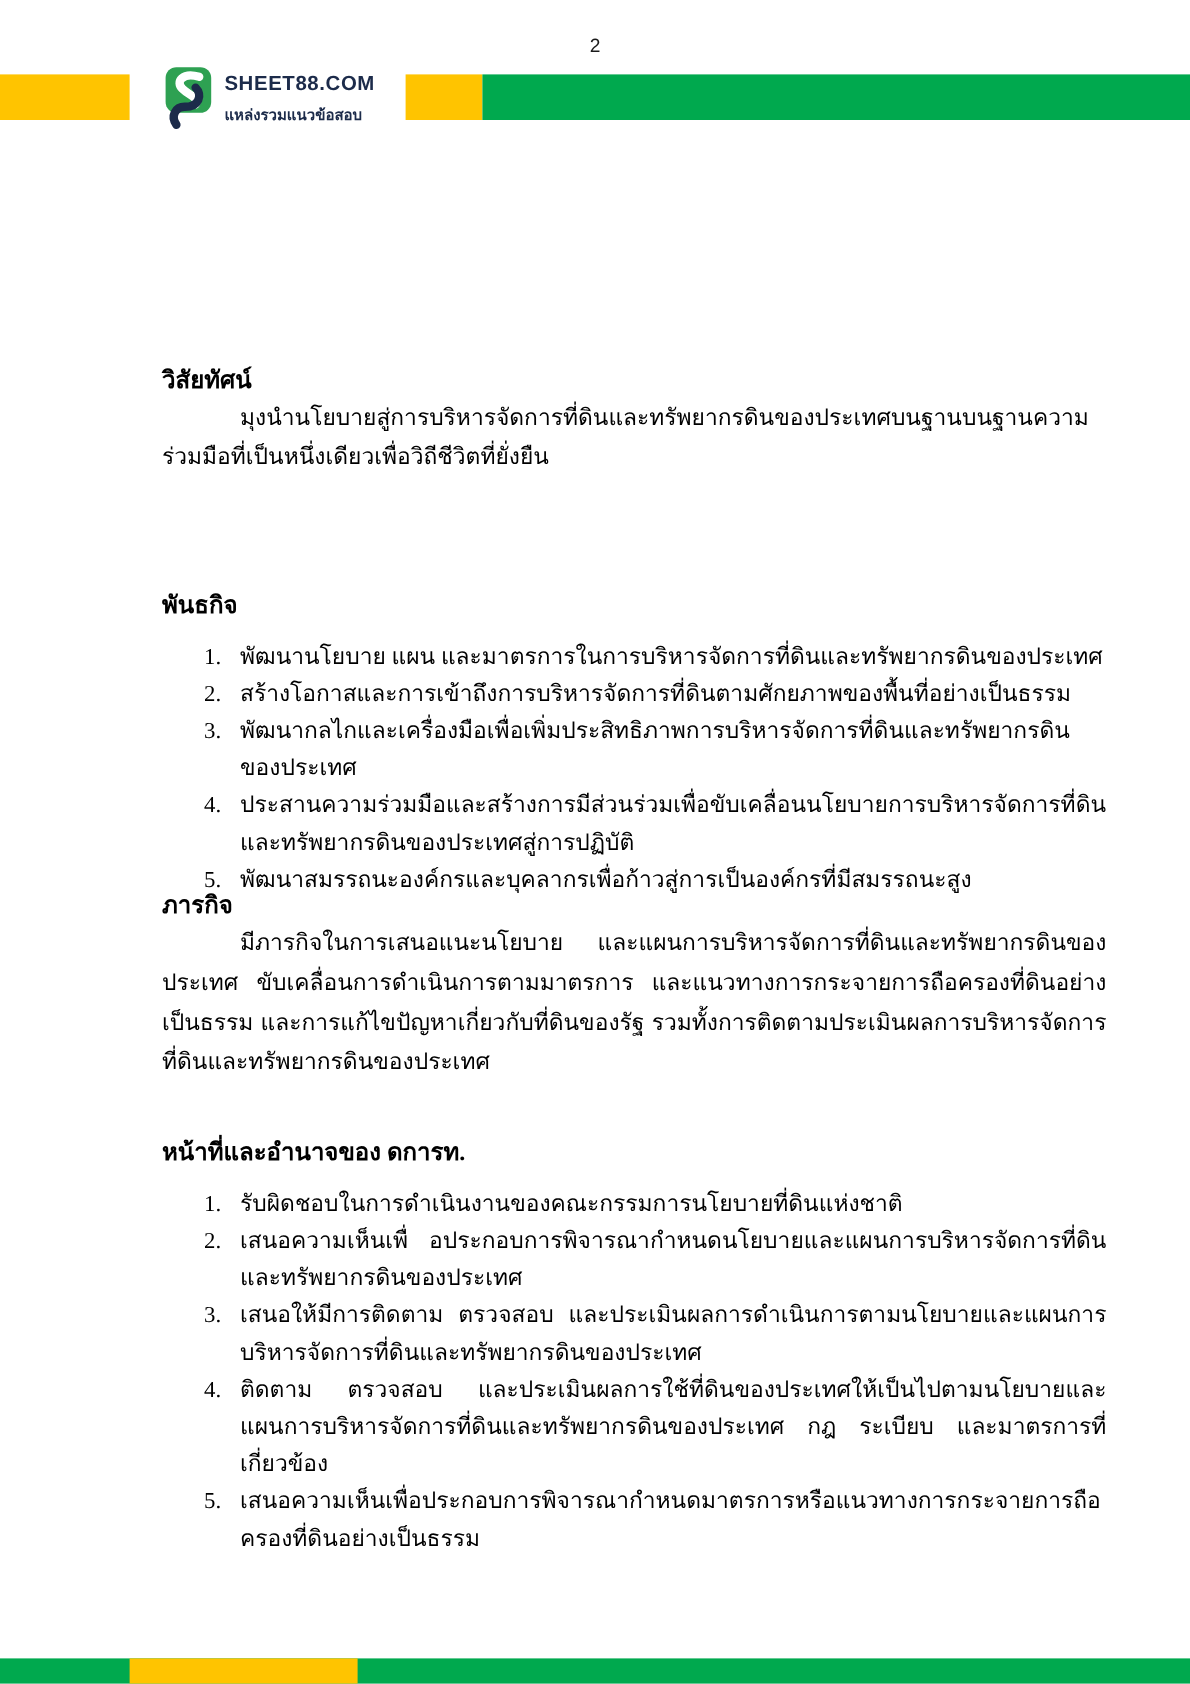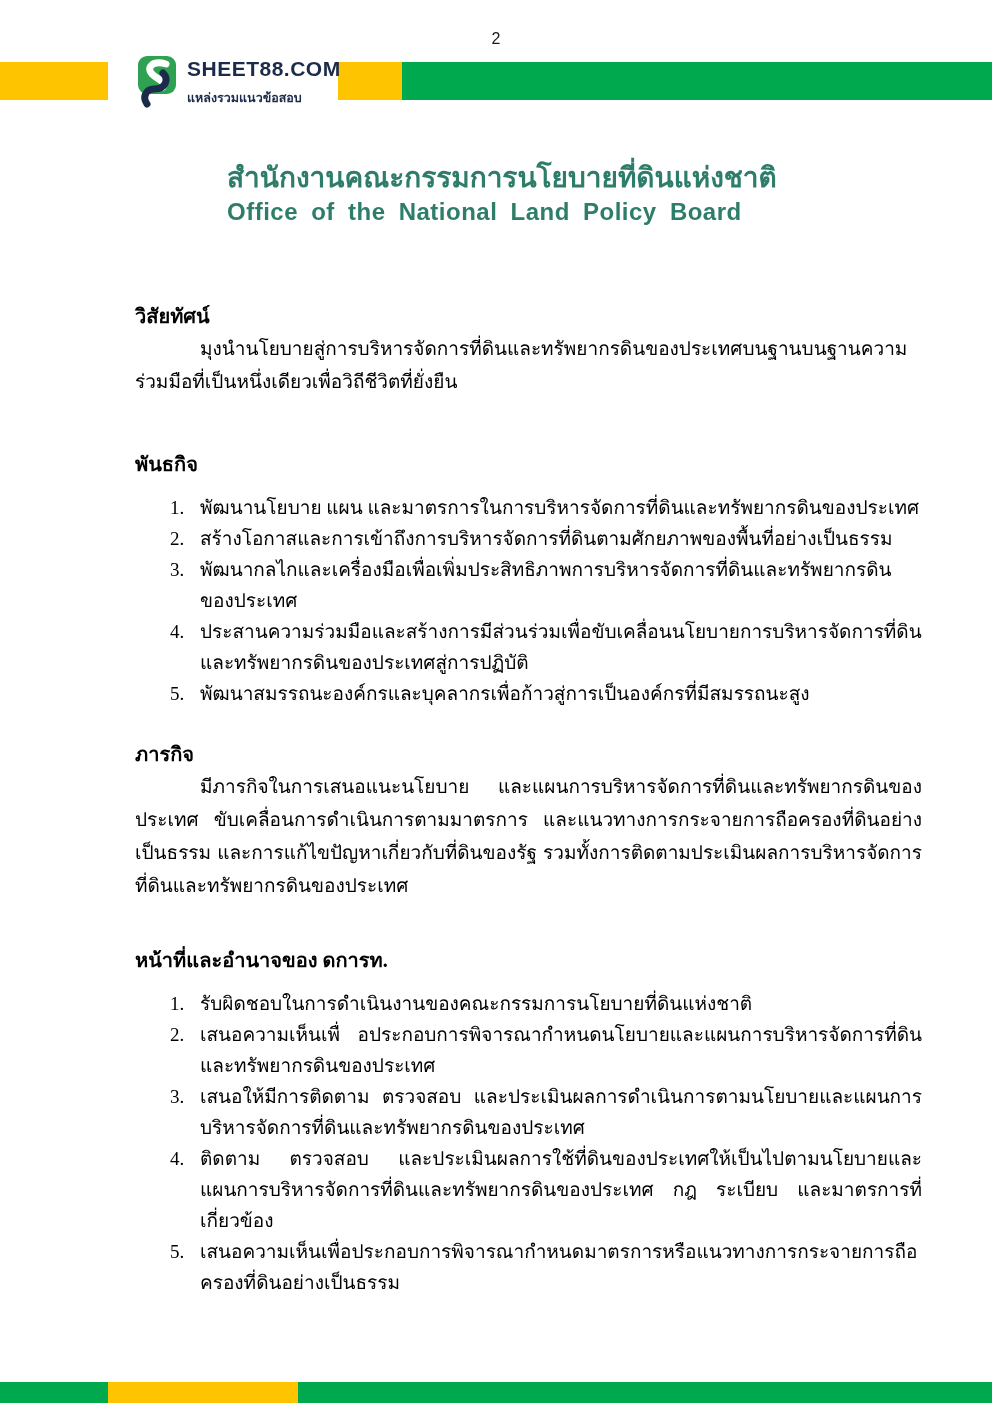--- a/index.html
+++ b/index.html
@@ -20,21 +20,21 @@
   .bar-yellow-mid  { left:338px; width:64px; }
   .bar-green       { left:402px; width:590px; }
   .brand {
     position:absolute; top:56px; left:136px;
     display:flex; align-items:center; gap:9px;
   }
   .brand-icon-wrap { width:42px; height:52px; overflow:visible; }
   .brand-text { display:flex; flex-direction:column; line-height:1.05; }
   .brand-name {
     font-family:"Liberation Sans","DejaVu Sans",sans-serif;
-    font-weight:bold; font-size:21px; letter-spacing:0.5px; color:#1c2b4a;
+    font-weight:bold; font-size:17px; letter-spacing:0.5px; color:#1c2b4a;
   }
   .brand-tagline {
     font-family:"Liberation Sans","DejaVu Sans",sans-serif;
     font-size:12.5px; font-weight:bold; color:#1c2b4a; margin-top:12px;
   }
   
   .org {
     position:absolute; top:160px; left:227px;
     display:flex; align-items:center; gap:14px;
   }
@@ -44,21 +44,21 @@
     font-size:28px; font-weight:bold; line-height:1.25;
     font-family:"Liberation Sans","DejaVu Sans",sans-serif;
   }
   .org-title-en {
     font-size:24px; font-weight:bold; margin-top:3px; letter-spacing:0.5px;
     word-spacing:6px; font-family:"Liberation Sans","DejaVu Sans",sans-serif;
   }
   
   .section { position:absolute; left:135px; width:787px; }
   .sec-vision  { top:300px; }
-  .sec-mission { top:448px; }
+  .sec-mission { top:488px; }
   .sec-tasks   { top:738px; }
   .sec-duties  { top:944px; }
   .sec-heading { font-size:20px; font-weight:bold; }
   .para {
     margin-top:0; font-size:19px; line-height:33px;
     text-indent:65px; text-align:justify;
   }
   .num-list { margin-top:12px; }
   .num-item { display:flex; font-size:19px; line-height:31px; }
   .num-item .num { width:30px; margin-left:35px; flex:0 0 auto; }
@@ -86,24 +86,20 @@
       <path d="M27,17 C33,23 30,33 18,33 C10,33 6,41 11,48" fill="none" stroke="#1C2B4A" stroke-width="7" stroke-linecap="round"></path>
     </svg>
   </div>
   <div class="brand-text">
     <span class="brand-name">SHEET88.COM</span>
     <span class="brand-tagline">แหล่งรวมแนวข้อสอบ</span>
   </div>
 </div>
 
 <div class="org">
-  <div class="org-titles">
-    <span class="org-title-th" style="color:#2E7D6A">สำนักงานคณะกรรมการนโยบายที่ดินแห่งชาติ</span>
-    <span class="org-title-en" style="color:#2E7D6A">Office of the National Land Policy Board</span>
-  </div>
 </div>
 
 <div class="section sec-vision">
   <div class="sec-heading">วิสัยทัศน์</div>
   <div class="para">มุงนำนโยบายสู่การบริหารจัดการที่ดินและทรัพยากรดินของประเทศบนฐานบนฐานความร่วมมือที่เป็นหนึ่งเดียวเพื่อวิถีชีวิตที่ยั่งยืน</div>
 </div>
 
 <div class="section sec-mission">
   <div class="sec-heading">พันธกิจ</div>
   <div class="num-list">

